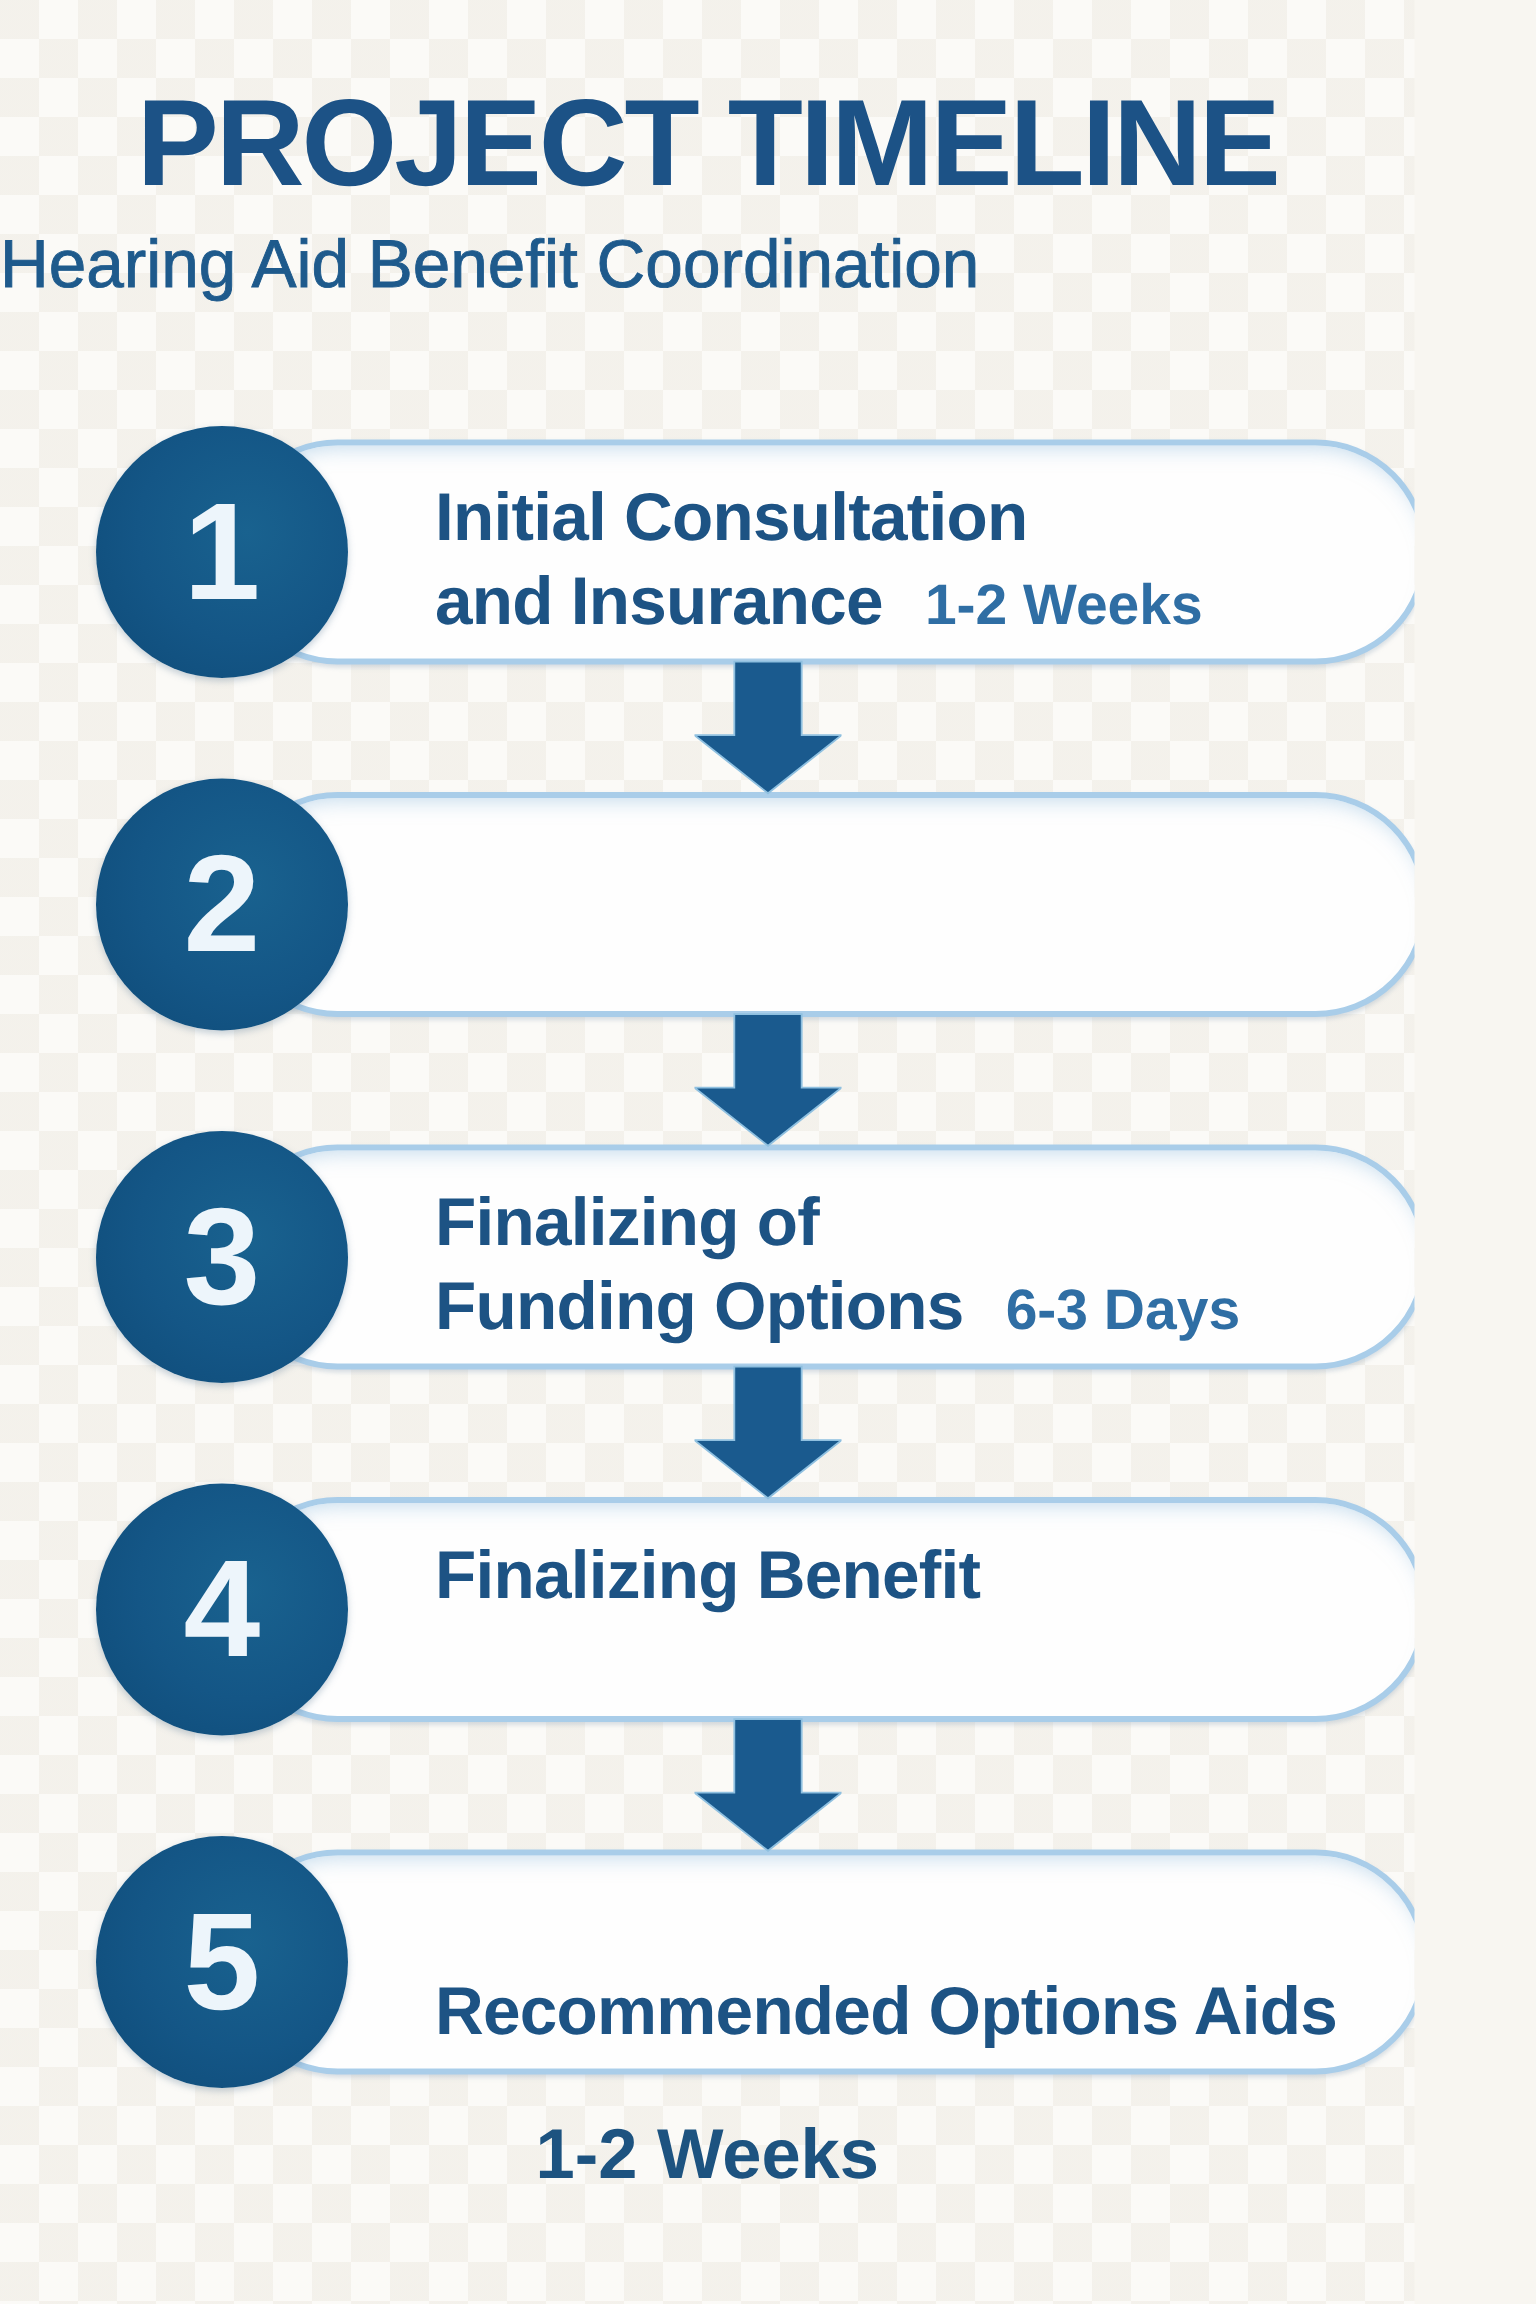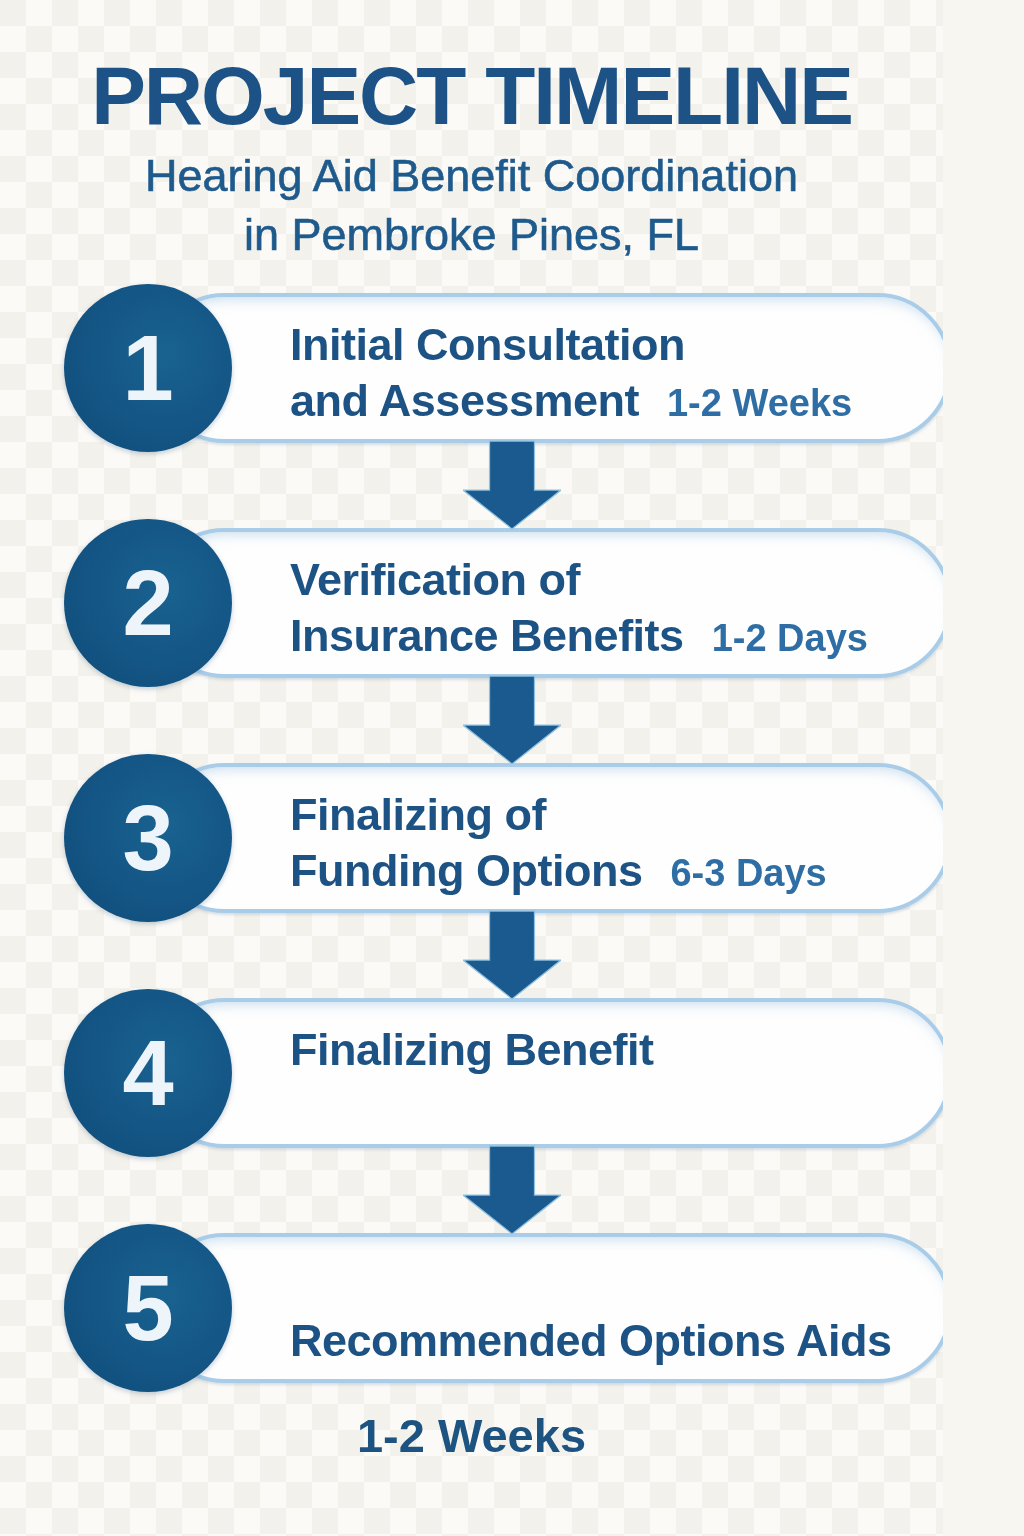--- a/index.html
+++ b/index.html
@@ -14,21 +14,21 @@
   }
 
   
   .title {
     position:absolute; top:46px; left:0; width:100%;
     text-align:center; font-size:82px; font-weight:700;
     letter-spacing:-2px; color:#1c5286; line-height:100px;
   }
   .subtitle {
     position:absolute; top:146px; left:0; width:100%;
-    text-align:center; font-size:45px; font-weight:400;
+    text-align:left; font-size:45px; font-weight:400;
     color:#1e5a8c; line-height:59px;
     -webkit-text-stroke:0.6px #1e5a8c;
   }
 
   
   .row { position:absolute; left:0; width:1024px; height:150px; }
   .row1 { top:293px; } .row2 { top:528px; } .row3 { top:763px; }
   .row4 { top:998px; } .row5 { top:1233px; }
 
   .pill {
@@ -77,52 +77,45 @@
   }
 </style>
 </head>
 <body>
 
 <div class="canvas">
 
   <h1 class="title">PROJECT TIMELINE</h1>
   <div class="subtitle">
     <div>Hearing Aid Benefit Coordination</div>
-    <div>in Pembroke Pines, FL</div>
   </div>
 
   <div class="row row1">
     <div class="pill"></div>
     <div class="circle">
       <span class="num">1</span>
     </div>
     <div class="pill-content">
       <div class="heading">
         <span>Initial Consultation</span><br>
-        <span>and Assessment</span><span class="duration">1-2 Weeks</span>
+        <span>and Insurance</span><span class="duration">1-2 Weeks</span>
       </div>
     </div>
   </div>
 
   <div class="arrow arrow1">
     <svg viewBox="0 0 96 86" xmlns="http://www.w3.org/2000/svg" aria-hidden="true">
       <polygon points="26,0 70,0 70,48 96,48 48,86 0,48 26,48"></polygon>
     </svg>
   </div>
 
   <div class="row row2">
     <div class="pill"></div>
     <div class="circle">
       <span class="num">2</span>
-    </div>
-    <div class="pill-content">
-      <div class="heading">
-        <span>Verification of</span><br>
-        <span>Insurance Benefits</span><span class="duration">1-2 Days</span>
-      </div>
     </div>
   </div>
 
   <div class="arrow arrow2">
     <svg viewBox="0 0 96 86" xmlns="http://www.w3.org/2000/svg" aria-hidden="true">
       <polygon points="26,0 70,0 70,48 96,48 48,86 0,48 26,48"></polygon>
     </svg>
   </div>
 
   <div class="row row3">

